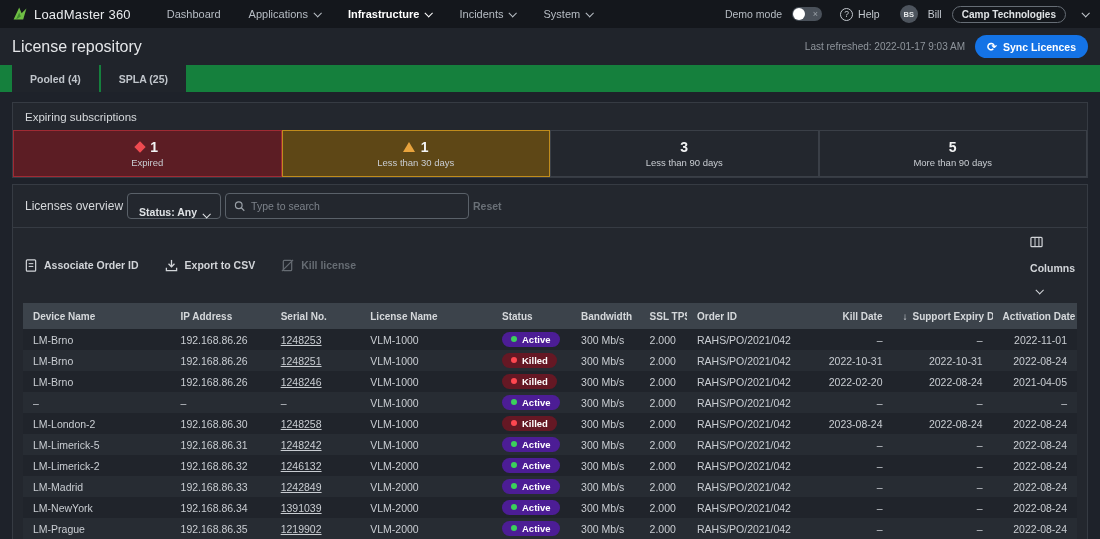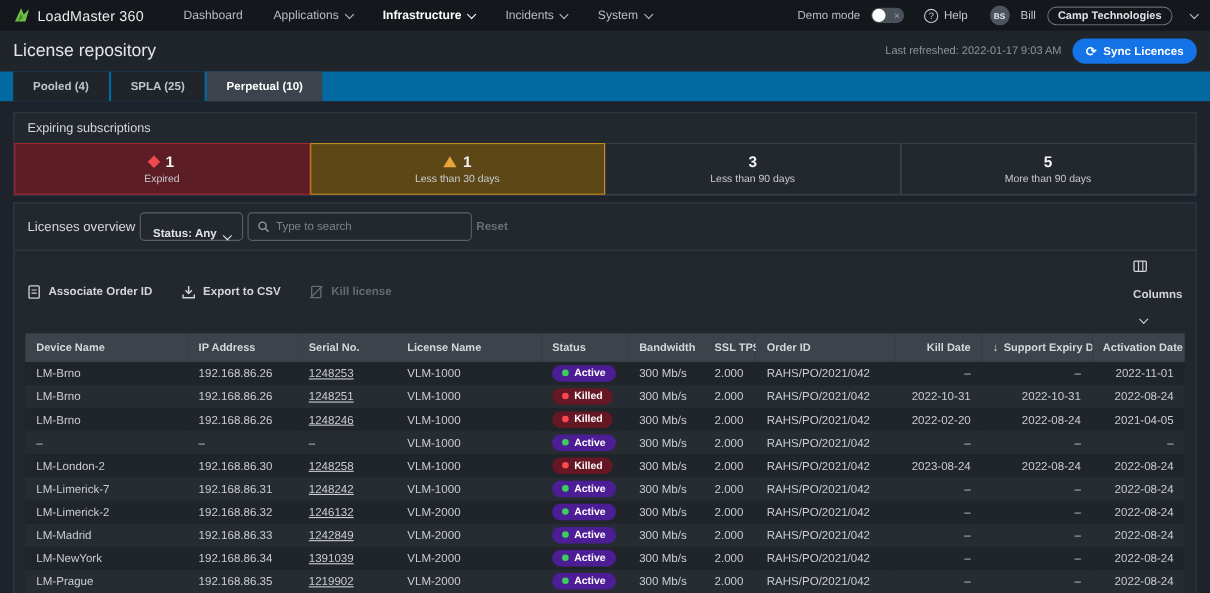--- a/index.html
+++ b/index.html
@@ -28,21 +28,21 @@
 
   
   .page-header { height:37px; background:#20242b; display:flex; align-items:center; padding:0 12px; }
   .page-title { font-size:16px; font-weight:400; color:#e4e6e9; }
   .ph-right { margin-left:auto; display:flex; align-items:center; gap:10px; }
   .last-refreshed { font-size:10px; color:#8f959c; }
   .btn-sync { background:#1473e6; color:#fff; border:none; border-radius:13px; height:23px; padding:0 12px; font-size:10.5px; font-weight:bold; display:flex; align-items:center; gap:6px; cursor:pointer; font-family:inherit;}
   .sync-glyph { font-size:12px; line-height:1; }
 
   
-  .tabbar { height:27px; background:#0369a1; display:flex; padding:0 12px; }
+  .tabbar { height:27px; background:#15803d; display:flex; padding:0 12px; }
   .tab { height:27px; display:flex; align-items:center; padding:0 18px; font-size:10.5px; font-weight:bold; color:#c0c5cb; cursor:pointer; background:#20242b; margin-right:2px; }
   .tab.active { background:#3c434c; color:#ffffff; }
 
   
   .panel { background:#23272e; border:1px solid #363b43; margin:0 12px; }
   .panel-exp { margin-top:10px; }
   .panel-title { font-size:11.5px; color:#d6d9dc; padding:8px 12px 7px; }
 
   
   .cards { display:flex; }
@@ -52,21 +52,21 @@
   .card.expired { background:#5c1d24; border-color:#a02a34; }
   .card.warning { background:#5e4716; border-color:#c08c1c; }
   .diamond { width:8px; height:8px; background:#ef4a50; transform:rotate(45deg); display:inline-block; }
   .tri { width:0; height:0; border-left:6px solid transparent; border-right:6px solid transparent; border-bottom:10px solid #e8a33d; display:inline-block; }
 
   
   .panel-ov { margin-top:6px; }
   .ov-head { display:flex; align-items:center; gap:4px; padding:8px 12px; border-bottom:1px solid #363b43; }
   .ov-title { font-size:12px; color:#d6d9dc; }
   .btn-outline { border:1px solid #5a6169; background:transparent; color:#dfe2e5; border-radius:4px; height:26px; padding:0 11px; font-size:10.5px; font-weight:bold; display:flex; align-items:flex-end; cursor:pointer; font-family:inherit;}
-  .search-box { border:1px solid #5a6169; border-radius:4px; height:26px; width:204px; display:flex; align-items:center; padding:0 8px; gap:6px; background:transparent; }
+  .search-box { border:1px solid #5a6169; border-radius:4px; height:26px; width:244px; display:flex; align-items:center; padding:0 8px; gap:6px; background:transparent; }
   .search-box input { background:transparent; border:none; outline:none; color:#d6d9dc; font-size:10.5px; width:100%; font-family:inherit;}
   .search-box input::placeholder { color:#7c828a; }
   .reset { font-size:10.5px; font-weight:bold; color:#6a7077; cursor:default; }
 
   
   .toolbar { display:flex; align-items:center; gap:26px; padding:8px 12px 7px; }
   .tool { display:flex; align-items:center; gap:7px; font-size:10.5px; font-weight:bold; color:#d2d5d9; cursor:pointer; }
   .tool.disabled { color:#666c73; cursor:default; }
   .tool svg { display:block; }
   .tool-right { margin-left:auto; display:flex; gap:14px; font-size:10.5px; font-weight:bold; color:#d2d5d9; cursor:pointer;flex-direction:column; }
@@ -153,21 +153,20 @@
       <button class="btn-sync">
         <span class="sync-glyph">⟳</span>
         <span>Sync Licences</span>
       </button>
     </div>
   </div>
 
   <div class="tabbar">
       <div class="tab">Pooled (4)</div>
       <div class="tab">SPLA (25)</div>
-      <div class="tab active">Perpetual (10)</div>
     </div>
 
   <div class="panel panel-exp">
     <div class="panel-title">Expiring subscriptions</div>
     <div class="cards">
         <div class="card expired">
           <div class="count-row">
             <span class="diamond"></span>
             <span>1</span>
           </div>
@@ -352,21 +351,21 @@
                   <span>Killed</span>
                 </span></td>
               <td>300 Mb/s</td>
               <td>2.000</td>
               <td>RAHS/PO/2021/042</td>
               <td class="r">2023-08-24</td>
               <td class="r">2022-08-24</td>
               <td class="r">2022-08-24</td>
             </tr>
             <tr>
-              <td>LM-Limerick-7</td>
+              <td>LM-Limerick-5</td>
               <td>192.168.86.31</td>
               <td><span class="serial-link">1248242</span></td>
               <td>VLM-1000</td>
               <td><span class="pill active">
                   <span class="dot"></span>
                   <span>Active</span>
                 </span></td>
               <td>300 Mb/s</td>
               <td>2.000</td>
               <td>RAHS/PO/2021/042</td>

